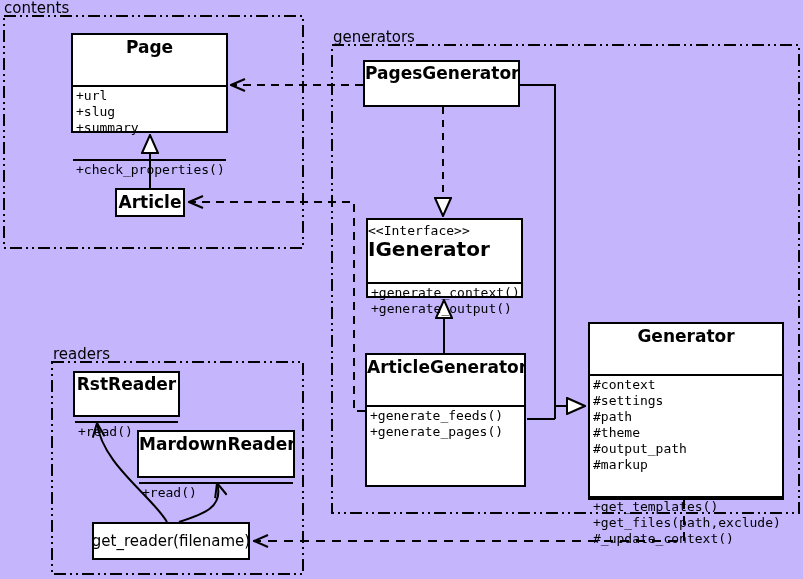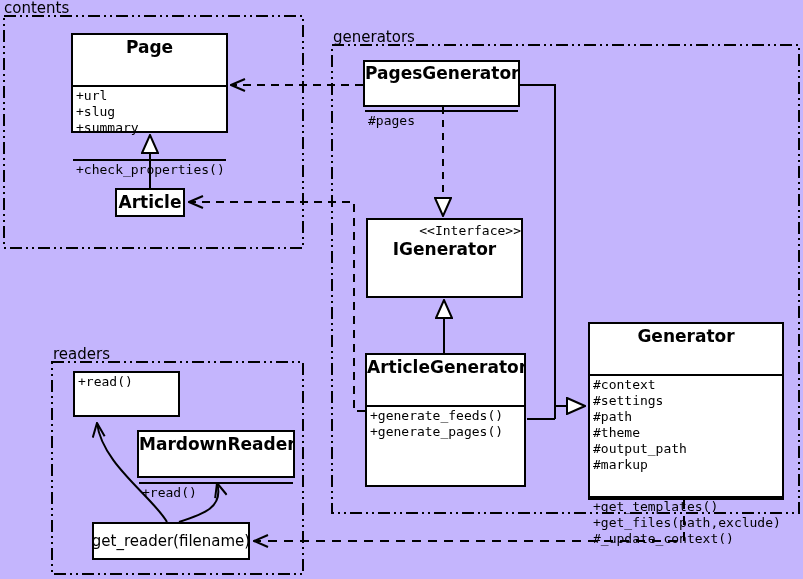--- a/index.html
+++ b/index.html
@@ -5,22 +5,22 @@
   html,body{margin:0;padding:0;background:#fff;}
   #canvas{position:relative;width:803px;height:579px;background:#c4b5fd;overflow:hidden;
           font-family:"DejaVu Sans",sans-serif;color:#000;}
   #edges{position:absolute;left:0;top:0;width:803px;height:579px;}
   .pkg-label{position:absolute;font-size:15px;line-height:16px;white-space:nowrap;}
   .uml-class{position:absolute;background:#fff;border:2px solid #000;box-sizing:border-box;}
   .cmp{box-sizing:border-box;overflow:hidden;}
   .cmp + .cmp{border-top:2px solid #000;margin-top:24px;}
   .title{font-weight:bold;font-size:17px;text-align:center;line-height:24px;white-space:nowrap;}
   .stereo{font-family:"DejaVu Sans Mono",monospace;font-weight:normal;font-size:13px;
-          text-align:right;line-height:17px;}
-  .iname{font-weight:bold;font-size:17px;text-align:center;line-height:20px;}
+          text-align:left;line-height:17px;}
+  .iname{font-weight:bold;font-size:20px;line-height:20px;}
   .members{padding-top:1px;}
   .mrow{font-family:"DejaVu Sans Mono",monospace;font-size:13px;line-height:16px;
         white-space:pre;padding-left:3px;}
   .plainbox{display:flex;align-items:center;justify-content:center;
             font-size:15px;white-space:nowrap;}
 </style>
 </head>
 <body>
 
 <div id="canvas">
@@ -75,29 +75,30 @@
       <div class="mrow">+check_properties()</div>
     </div>
   </div>
 
   <div class="uml-class" style="left:115px;top:188px;width:70px;height:29px">
     <div class="cmp title" style="height:25px;line-height:25px">Article</div>
   </div>
 
   <div class="uml-class" style="left:363px;top:60px;width:157px;height:47px">
     <div class="cmp title" style="height:24px;line-height:22px">PagesGenerator</div>
-    <div class="cmp members" style="height:19px">
-      <div class="mrow">#pages</div>
-    </div>
   </div>
 
   <div class="uml-class" style="left:366px;top:218px;width:157px;height:80px">
     <div class="cmp" style="height:38px;padding-top:2px">
       <div class="stereo">&lt;&lt;Interface&gt;&gt;</div>
       <div class="iname">IGenerator</div>
+    </div>
+    <div class="cmp members" style="height:36px">
+      <div class="mrow">+generate_context()</div>
+      <div class="mrow">+generate_output()</div>
     </div>
   </div>
 
   <div class="uml-class" style="left:365px;top:353px;width:161px;height:134px">
     <div class="cmp title" style="height:26px;line-height:24px">ArticleGenerator</div>
     <div class="cmp members" style="height:34px">
       <div class="mrow">+generate_feeds()</div>
       <div class="mrow">+generate_pages()</div>
     </div>
   </div>
@@ -113,20 +114,21 @@
       <div class="mrow">#markup</div>
     </div>
     <div class="cmp members" style="height:50px">
       <div class="mrow">+get_templates()</div>
       <div class="mrow">+get_files(path,exclude)</div>
       <div class="mrow">#_update_context()</div>
     </div>
   </div>
 
   <div class="uml-class" style="left:73px;top:371px;width:107px;height:46px">
+    <div class="cmp title" style="height:24px;line-height:22px">RstReader</div>
     <div class="cmp members" style="height:18px">
       <div class="mrow">+read()</div>
     </div>
   </div>
 
   <div class="uml-class" style="left:137px;top:430px;width:158px;height:48px">
     <div class="cmp title" style="height:26px;line-height:24px">MardownReader</div>
     <div class="cmp members" style="height:18px">
       <div class="mrow">+read()</div>
     </div>

